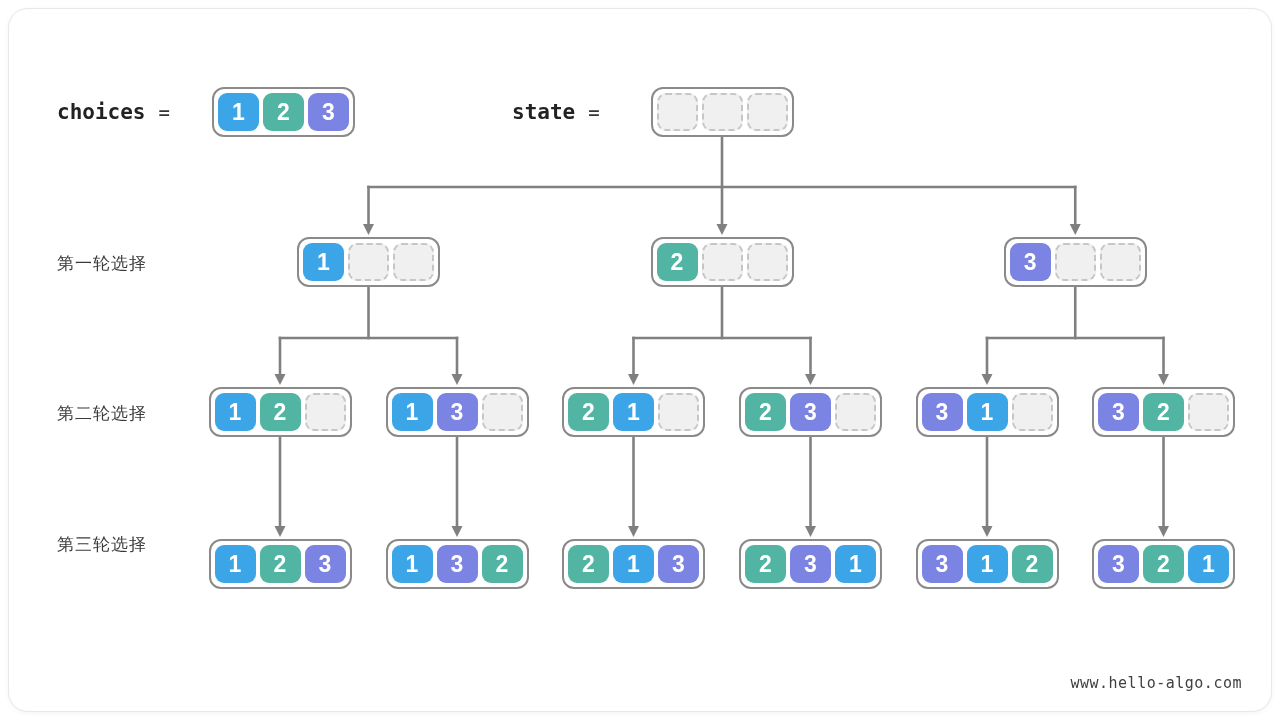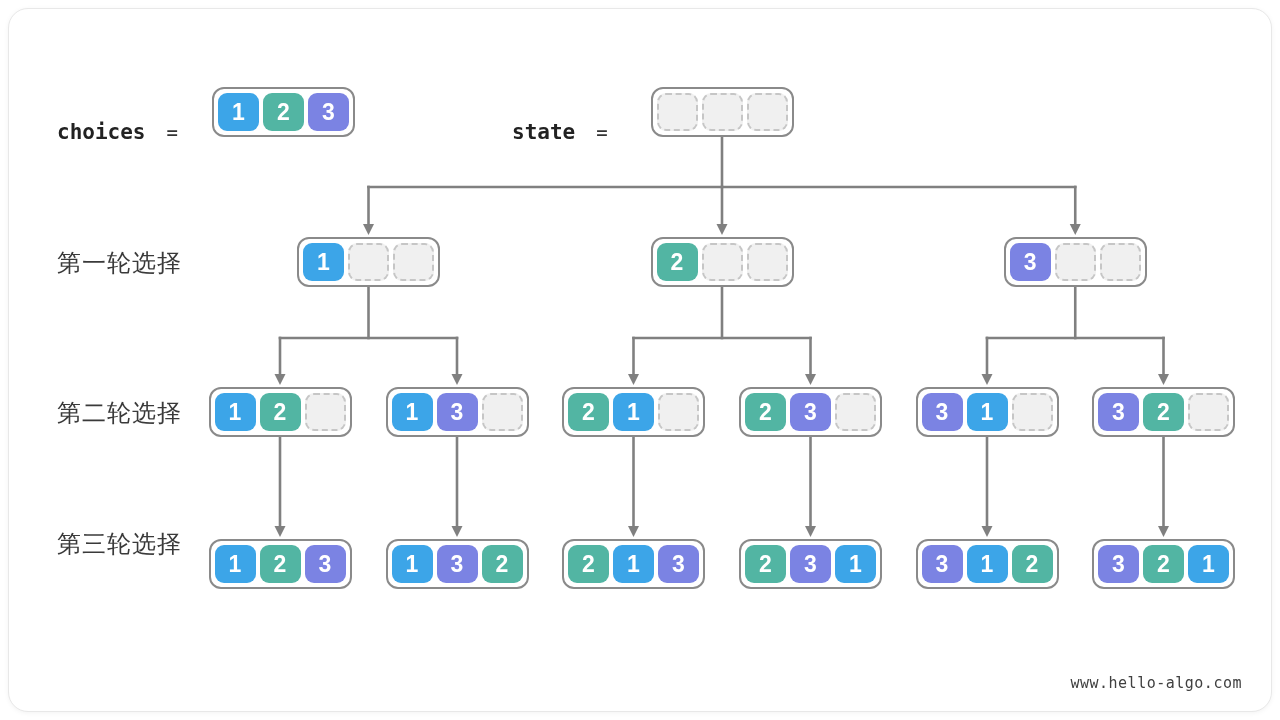--- a/index.html
+++ b/index.html
@@ -7,28 +7,28 @@
     position:relative; width:1280px; height:720px; overflow:hidden;
     font-family:"Liberation Sans", sans-serif; background:#ffffff;
   }
   .card {
     position:absolute; left:8px; top:8px; right:8px; bottom:8px;
     background:#ffffff; border:1px solid #e8e8e8; border-radius:20px;
     box-shadow:0 1px 5px rgba(0,0,0,0.05);
   }
   .connectors { position:absolute; left:0; top:0; }
   .hdr {
-    position:absolute; top:99px; display:flex; align-items:center; gap:21px;
+    position:absolute; top:99px; display:flex; align-items:center; gap:13px;
     font-family:"DejaVu Sans Mono","Liberation Mono",monospace;
-    font-size:21px; font-weight:bold; color:#222222; line-height:26px;margin-top:20px;
+    font-size:21px; font-weight:bold; color:#222222; line-height:26px;
   }
   .hdr .eq { font-weight:normal; color:#333333; font-size:19px; }
   .row-label {
     position:absolute; left:57px; width:150px;
-    font-size:24px; color:#3a3a3a; line-height:24px; letter-spacing:1px;
+    font-size:17px; color:#3a3a3a; line-height:24px; letter-spacing:1px;
     font-family:"DejaVu Sans","Liberation Sans",sans-serif;
   }
   .box {
     position:absolute; height:50px; box-sizing:border-box;
     display:flex; gap:4px; padding:4px; background:#ffffff;
     border:2px solid var(--cborder); border-radius:12px;
   }
   .cell {
     width:41px; height:38px; box-sizing:border-box; border-radius:9px;
     display:flex; align-items:center; justify-content:center;

